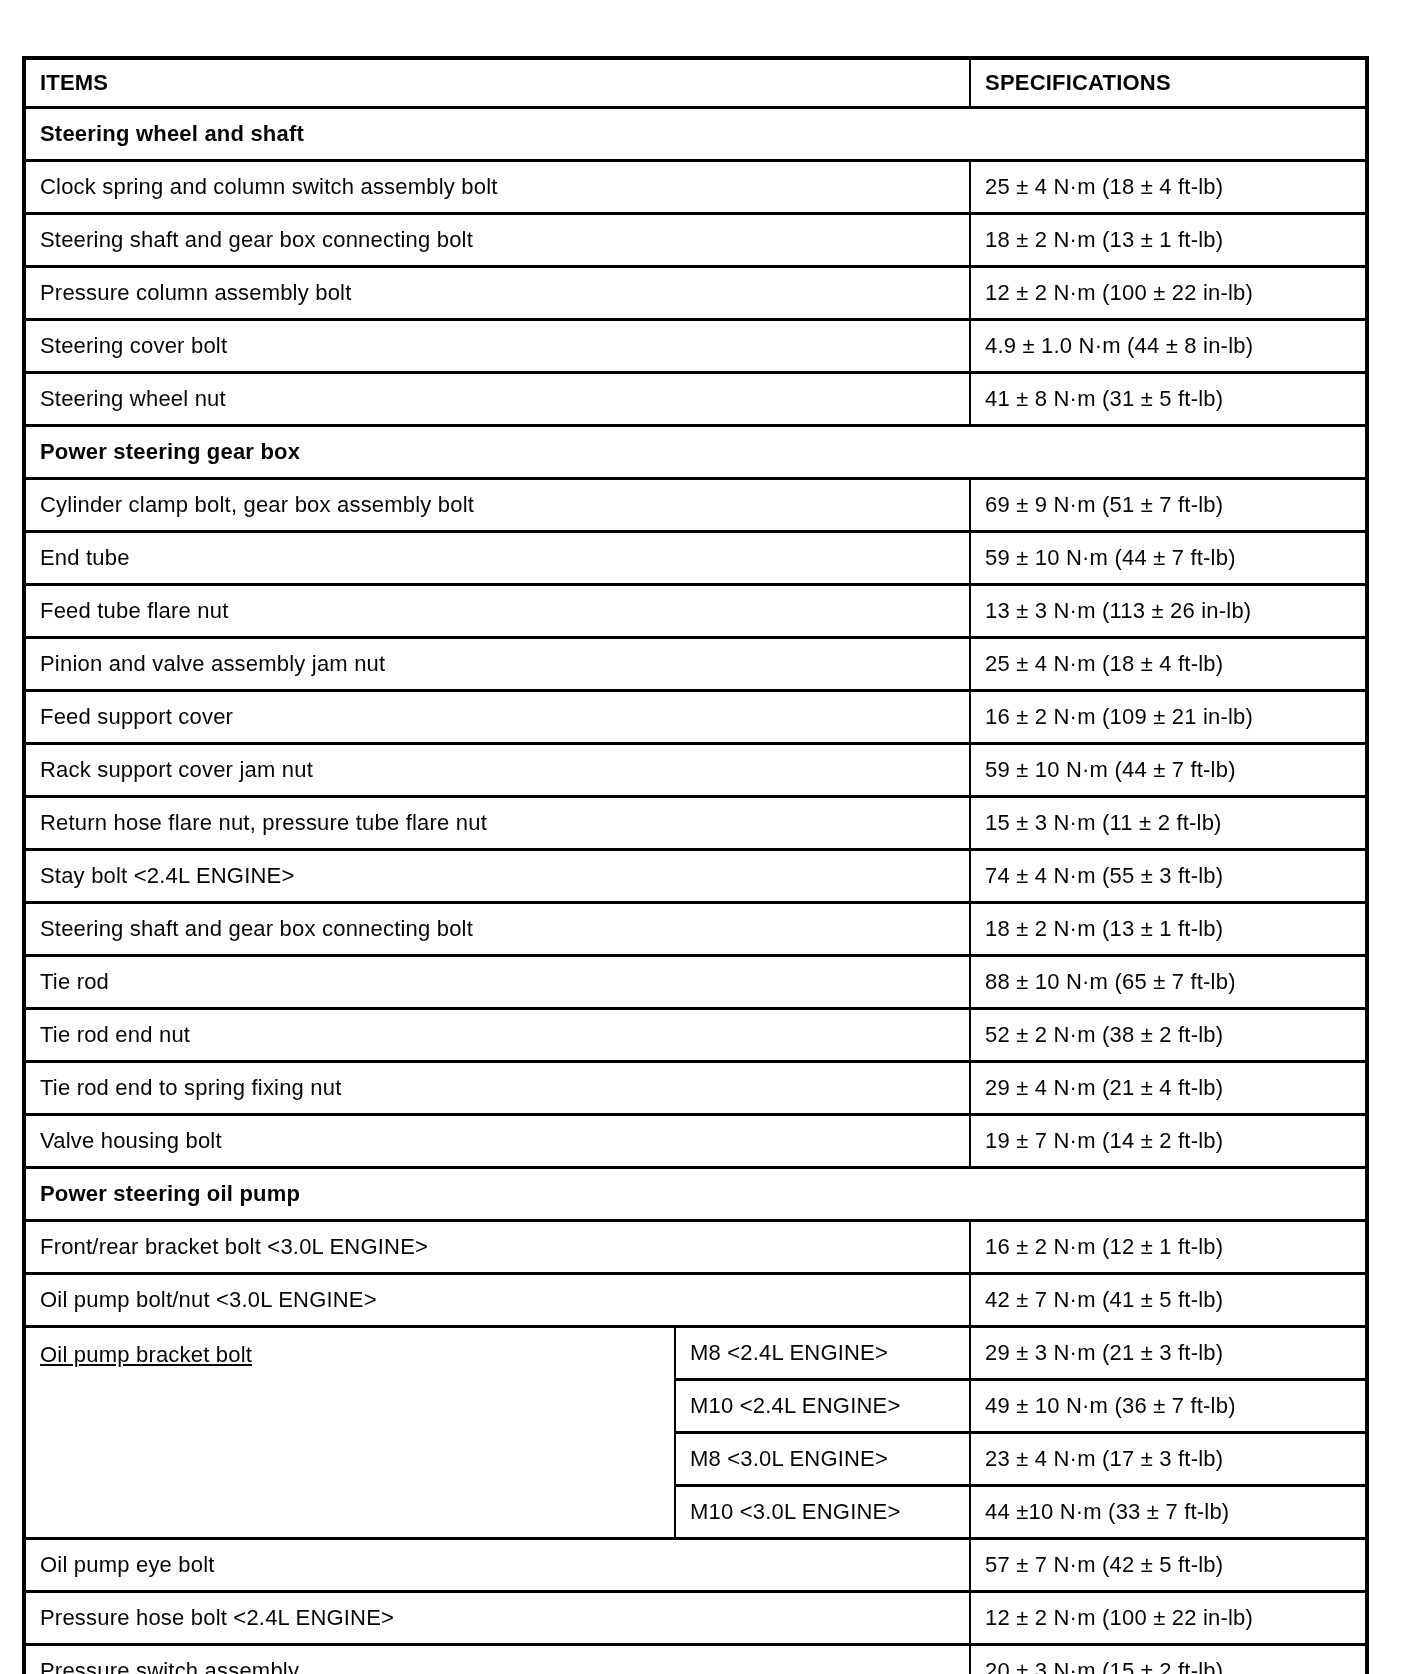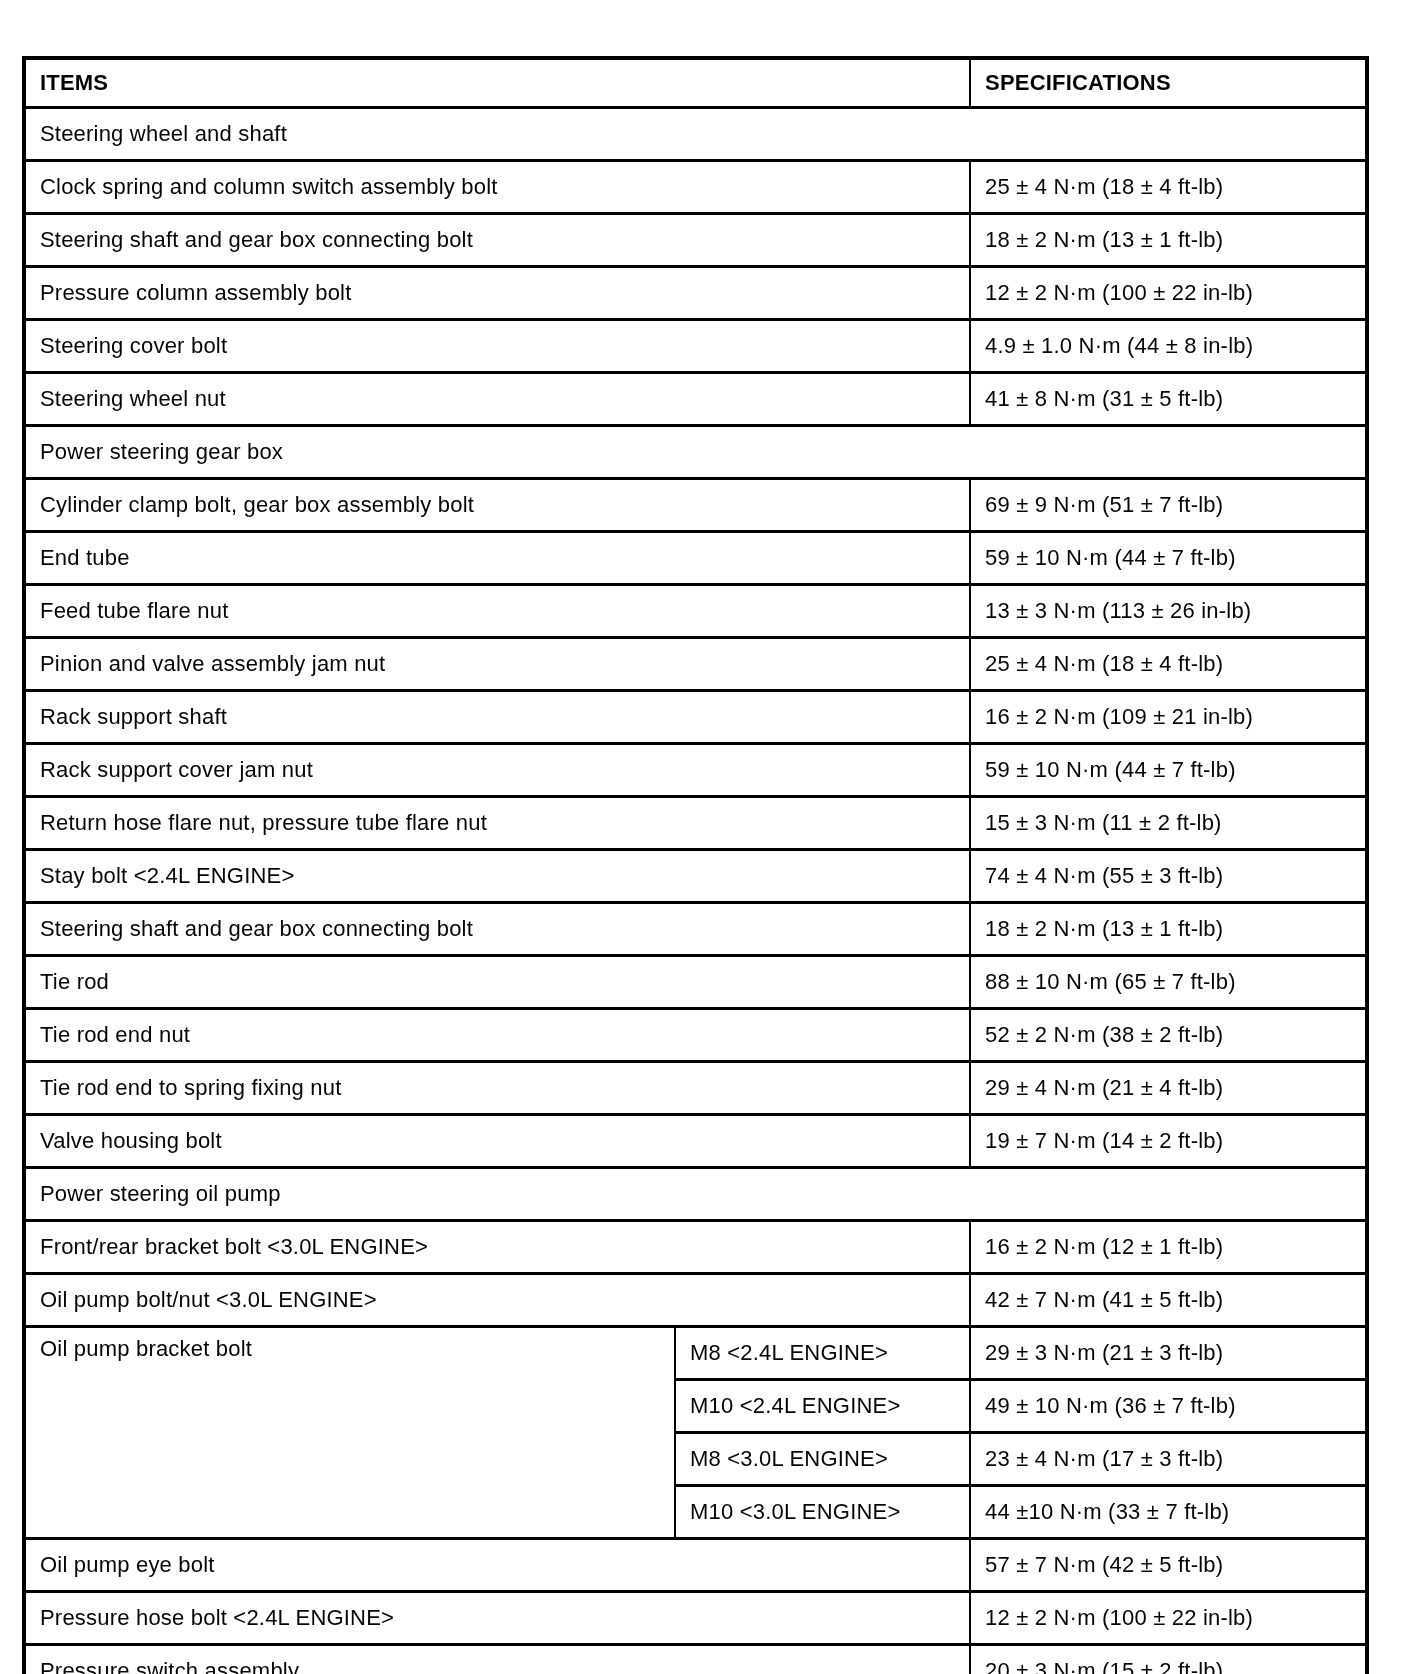--- a/index.html
+++ b/index.html
@@ -42,25 +42,26 @@
     color: #060606;
     letter-spacing: 0.2px;
   }
   thead tr { height: 49px; }
   tbody tr { height: 53px; }
   th {
     text-align: left;
     font-weight: bold;
   }
   td.section-cell {
-    font-weight: normal;
+    font-weight: bold;
   }
   td.item-cell-rowspan {
     vertical-align: top;
-    padding-top: 8px;
+    padding-top: 14px;
+    text-decoration: underline;
   }
 </style>
 </head>
 <body>
 
 <div class="page">
   <table class="spec-table">
     <colgroup>
       <col class="c1">
       <col class="c2">
@@ -109,21 +110,21 @@
         </tr>
         <tr>
           <td colspan="2">Feed tube flare nut</td>
           <td>13 ± 3 N·m (113 ± 26 in-lb)</td>
         </tr>
         <tr>
           <td colspan="2">Pinion and valve assembly jam nut</td>
           <td>25 ± 4 N·m (18 ± 4 ft-lb)</td>
         </tr>
         <tr>
-          <td colspan="2">Rack support shaft</td>
+          <td colspan="2">Feed support cover</td>
           <td>16 ± 2 N·m (109 ± 21 in-lb)</td>
         </tr>
         <tr>
           <td colspan="2">Rack support cover jam nut</td>
           <td>59 ± 10 N·m (44 ± 7 ft-lb)</td>
         </tr>
         <tr>
           <td colspan="2">Return hose flare nut, pressure tube flare nut</td>
           <td>15 ± 3 N·m (11 ± 2 ft-lb)</td>
         </tr>

